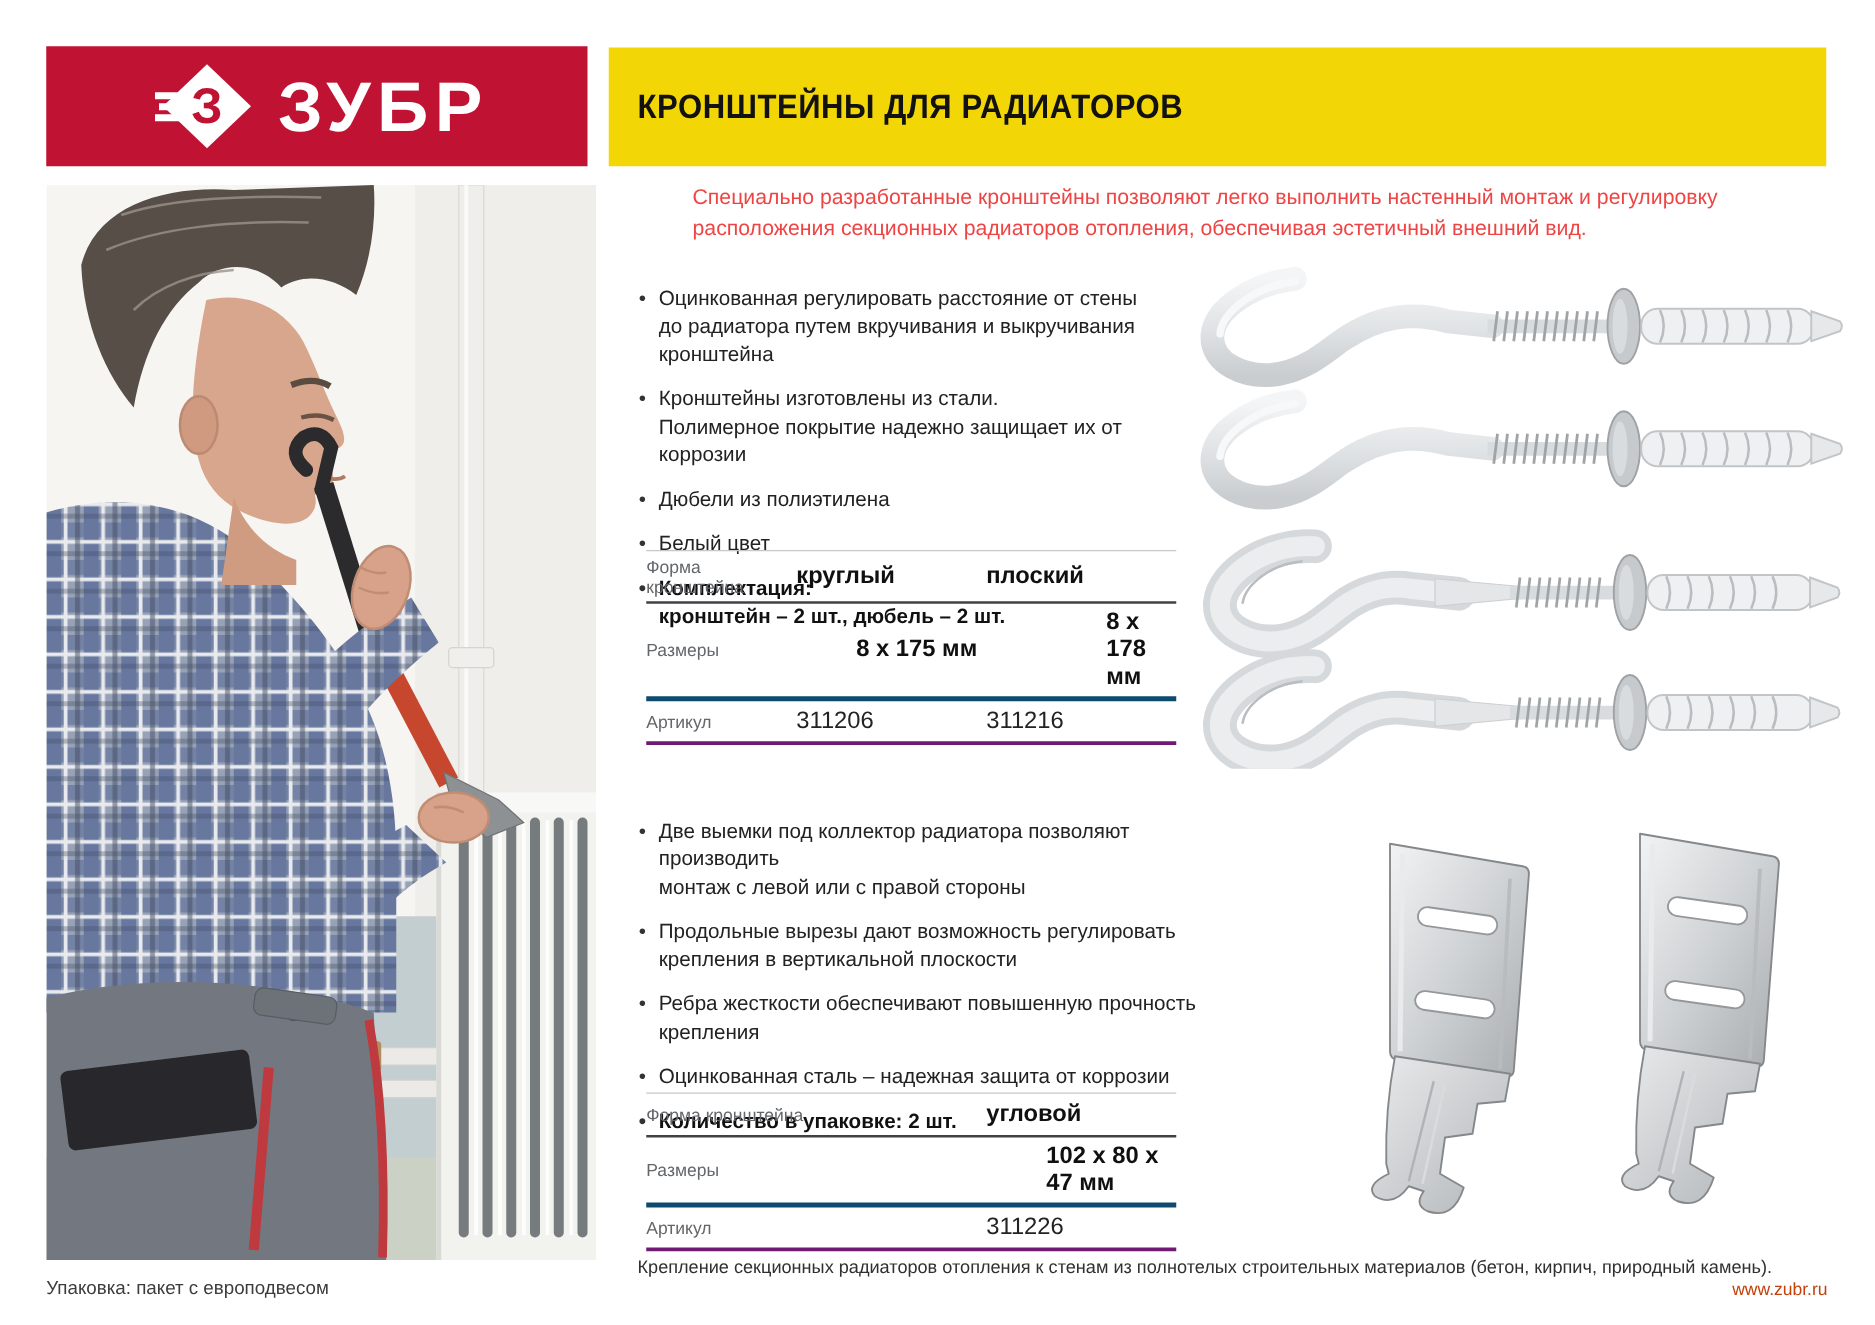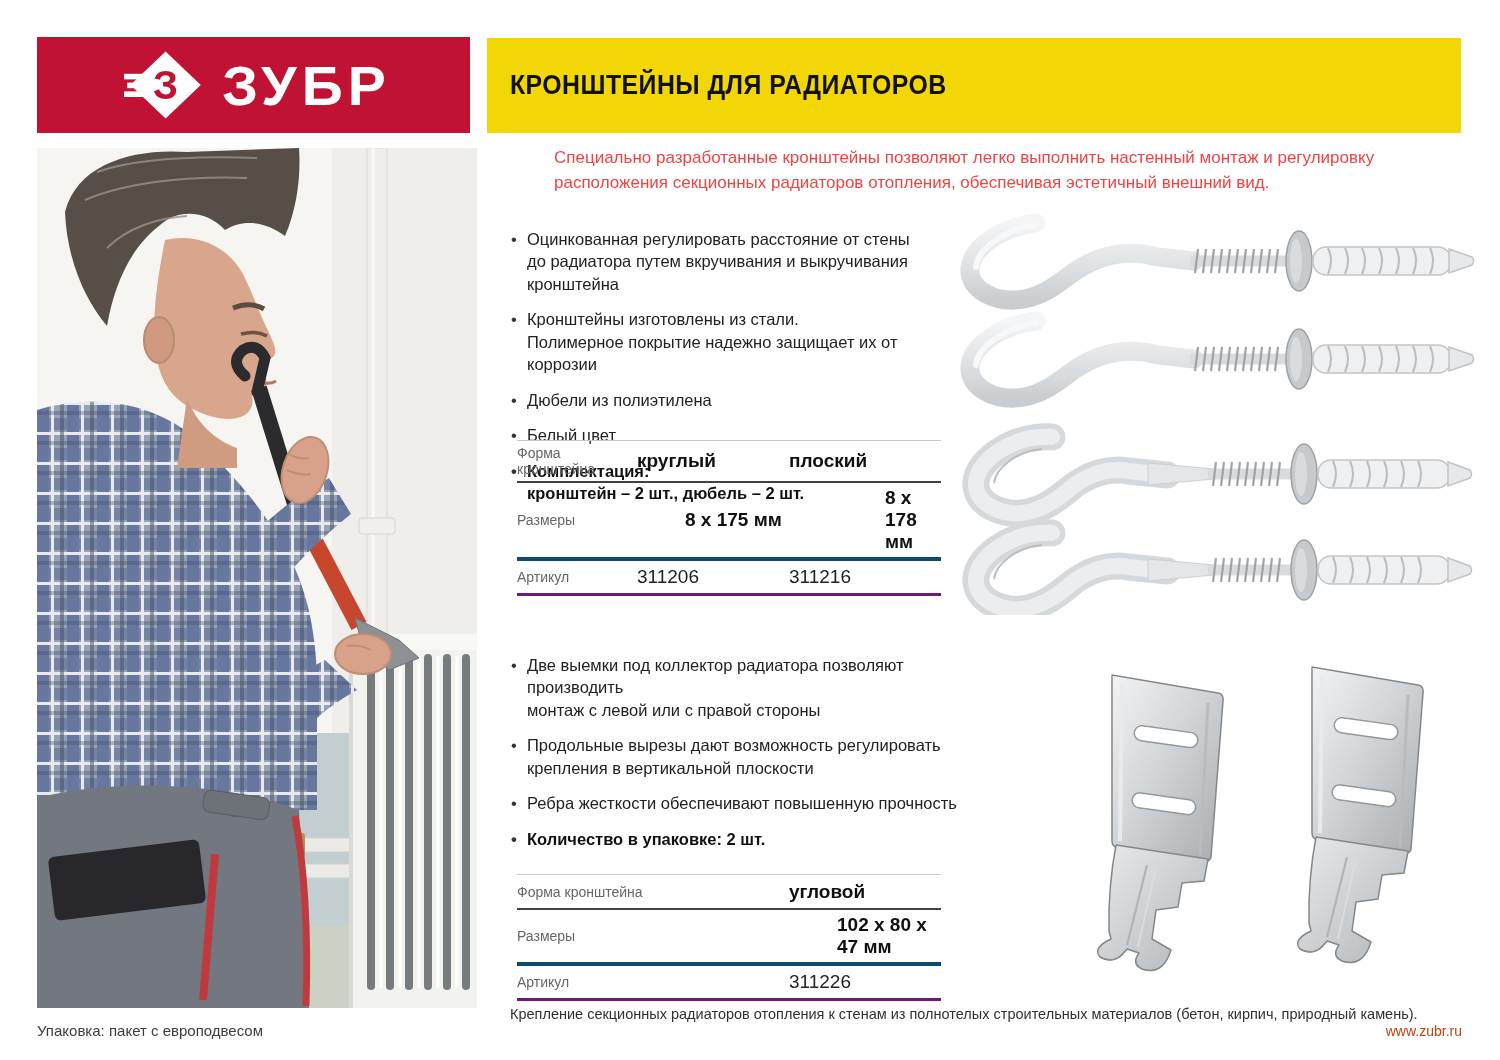--- a/index.html
+++ b/index.html
@@ -313,20 +313,24 @@
     <li>
       <span>Две выемки под коллектор радиатора позволяют производить</span>
       <span>монтаж с левой или с правой стороны</span>
     </li>
     <li>
       <span>Продольные вырезы дают возможность регулировать</span>
       <span>крепления в вертикальной плоскости</span>
     </li>
     <li>
       <span>Ребра жесткости обеспечивают повышенную прочность</span>
+      <span>крепления</span>
+    </li>
+    <li>
+      <span>Оцинкованная сталь – надежная защита от коррозии</span>
     </li>
     <li class="bold">
       <span>Количество в упаковке: 2 шт.</span>
     </li>
   </ul>
 
   <div class="spec-table spec-table-2">
     <div class="spec-row">
       <div class="spec-label">Форма кронштейна</div>
       <div class="spec-val">угловой</div>

